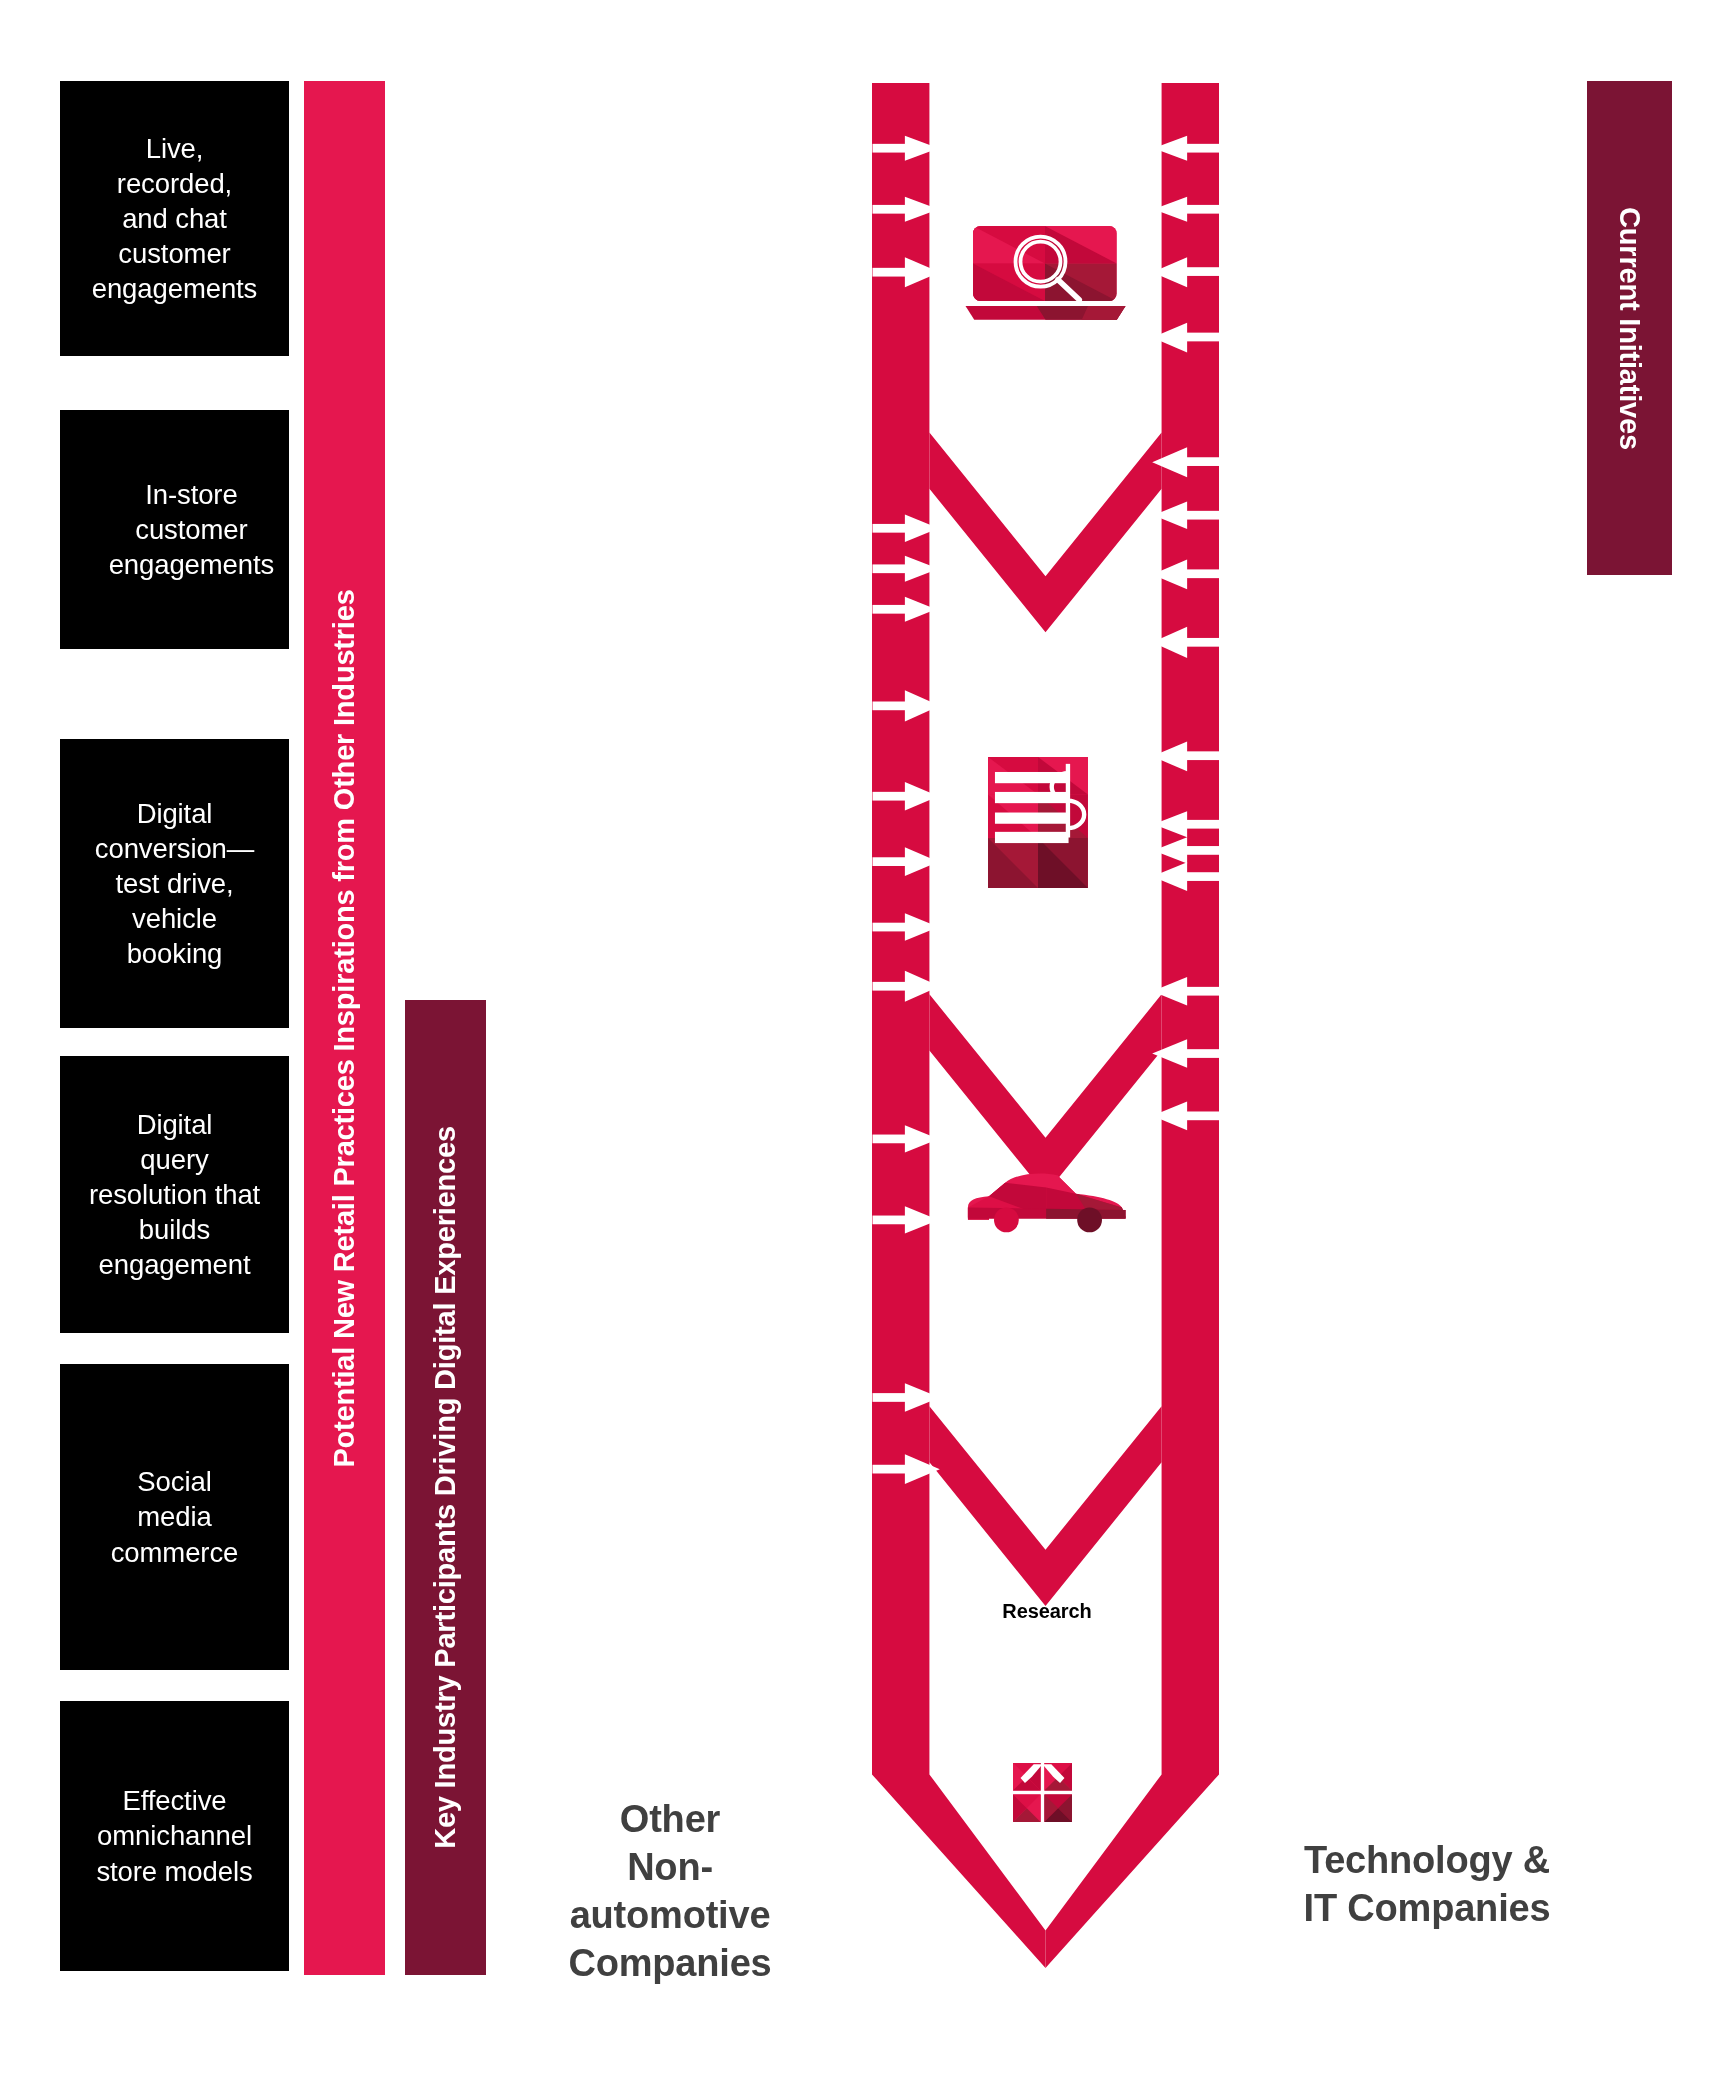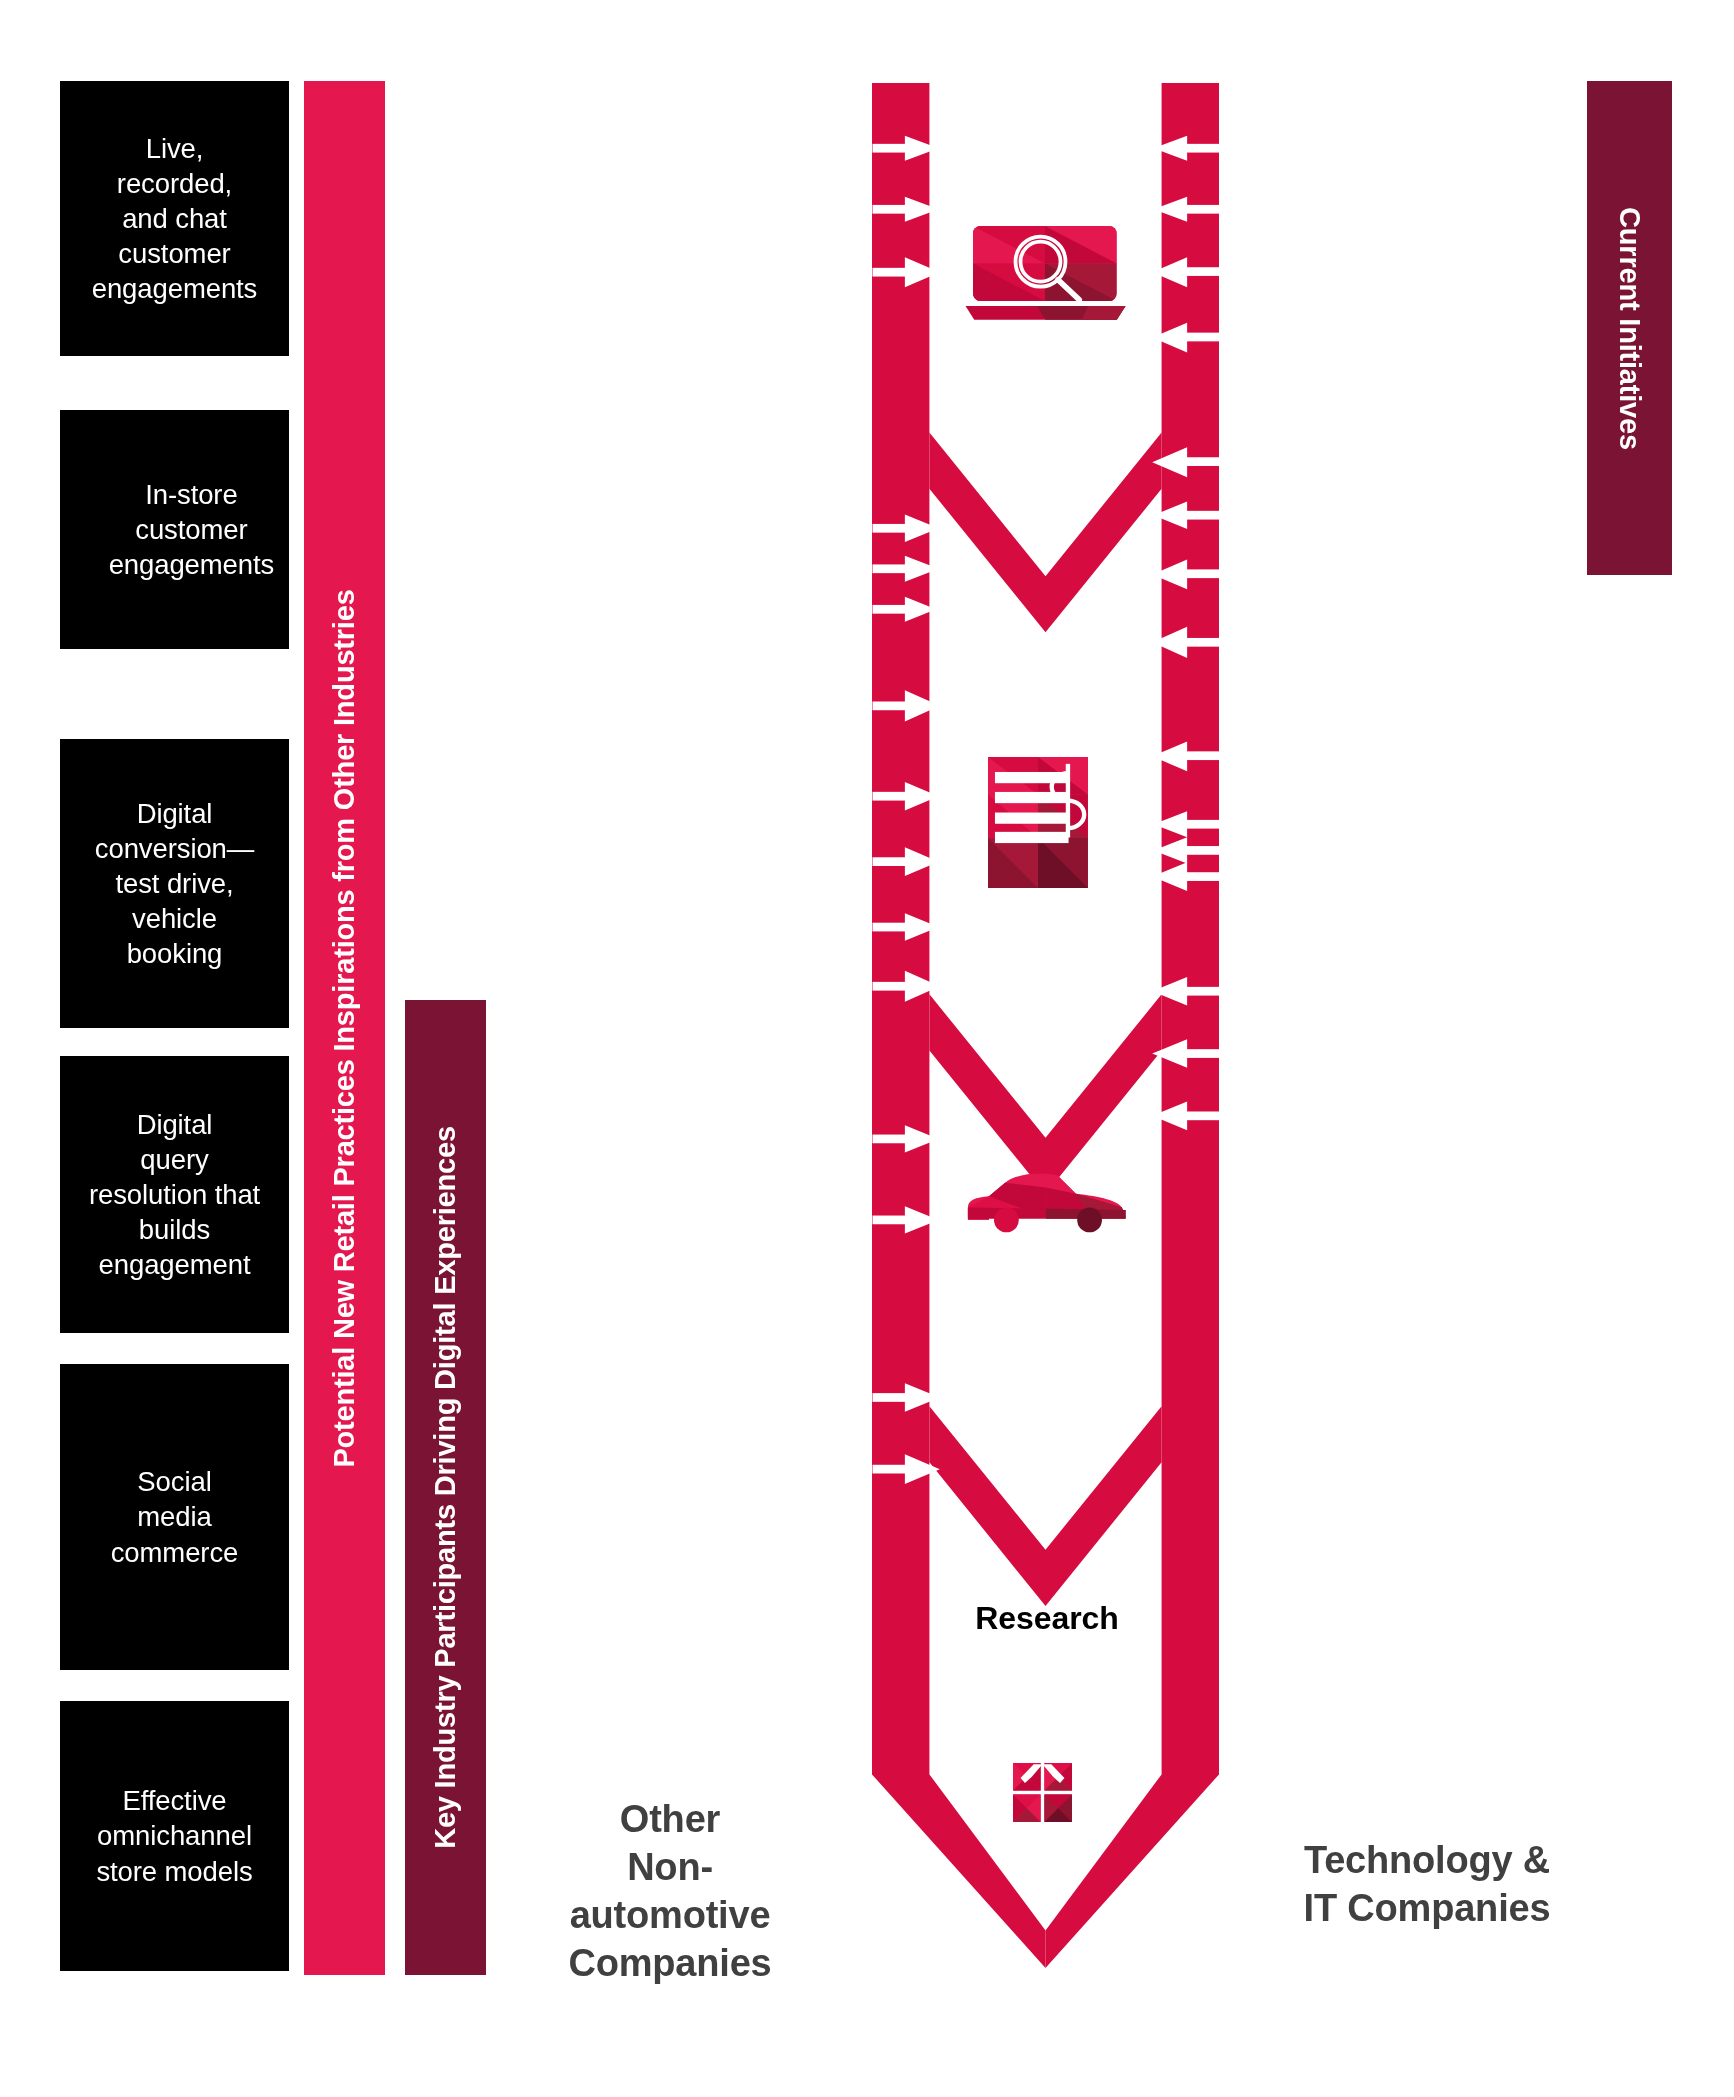--- a/index.html
+++ b/index.html
@@ -87,21 +87,21 @@
   .f-icon{position:absolute;}
   .f-icon svg{display:block;}
 
   
   #research-label{
     position:absolute;
     left:872px; top:1600px;
     width:350px;
     text-align:center;
     color:#000000;
-    font-size:32px;
+    font-size:20px;
     font-weight:bold;
     letter-spacing:-0.1px;
   }
 
   
   .caption{
     position:absolute;
     color:#404040;
     font-size:38px;
     font-weight:bold;

